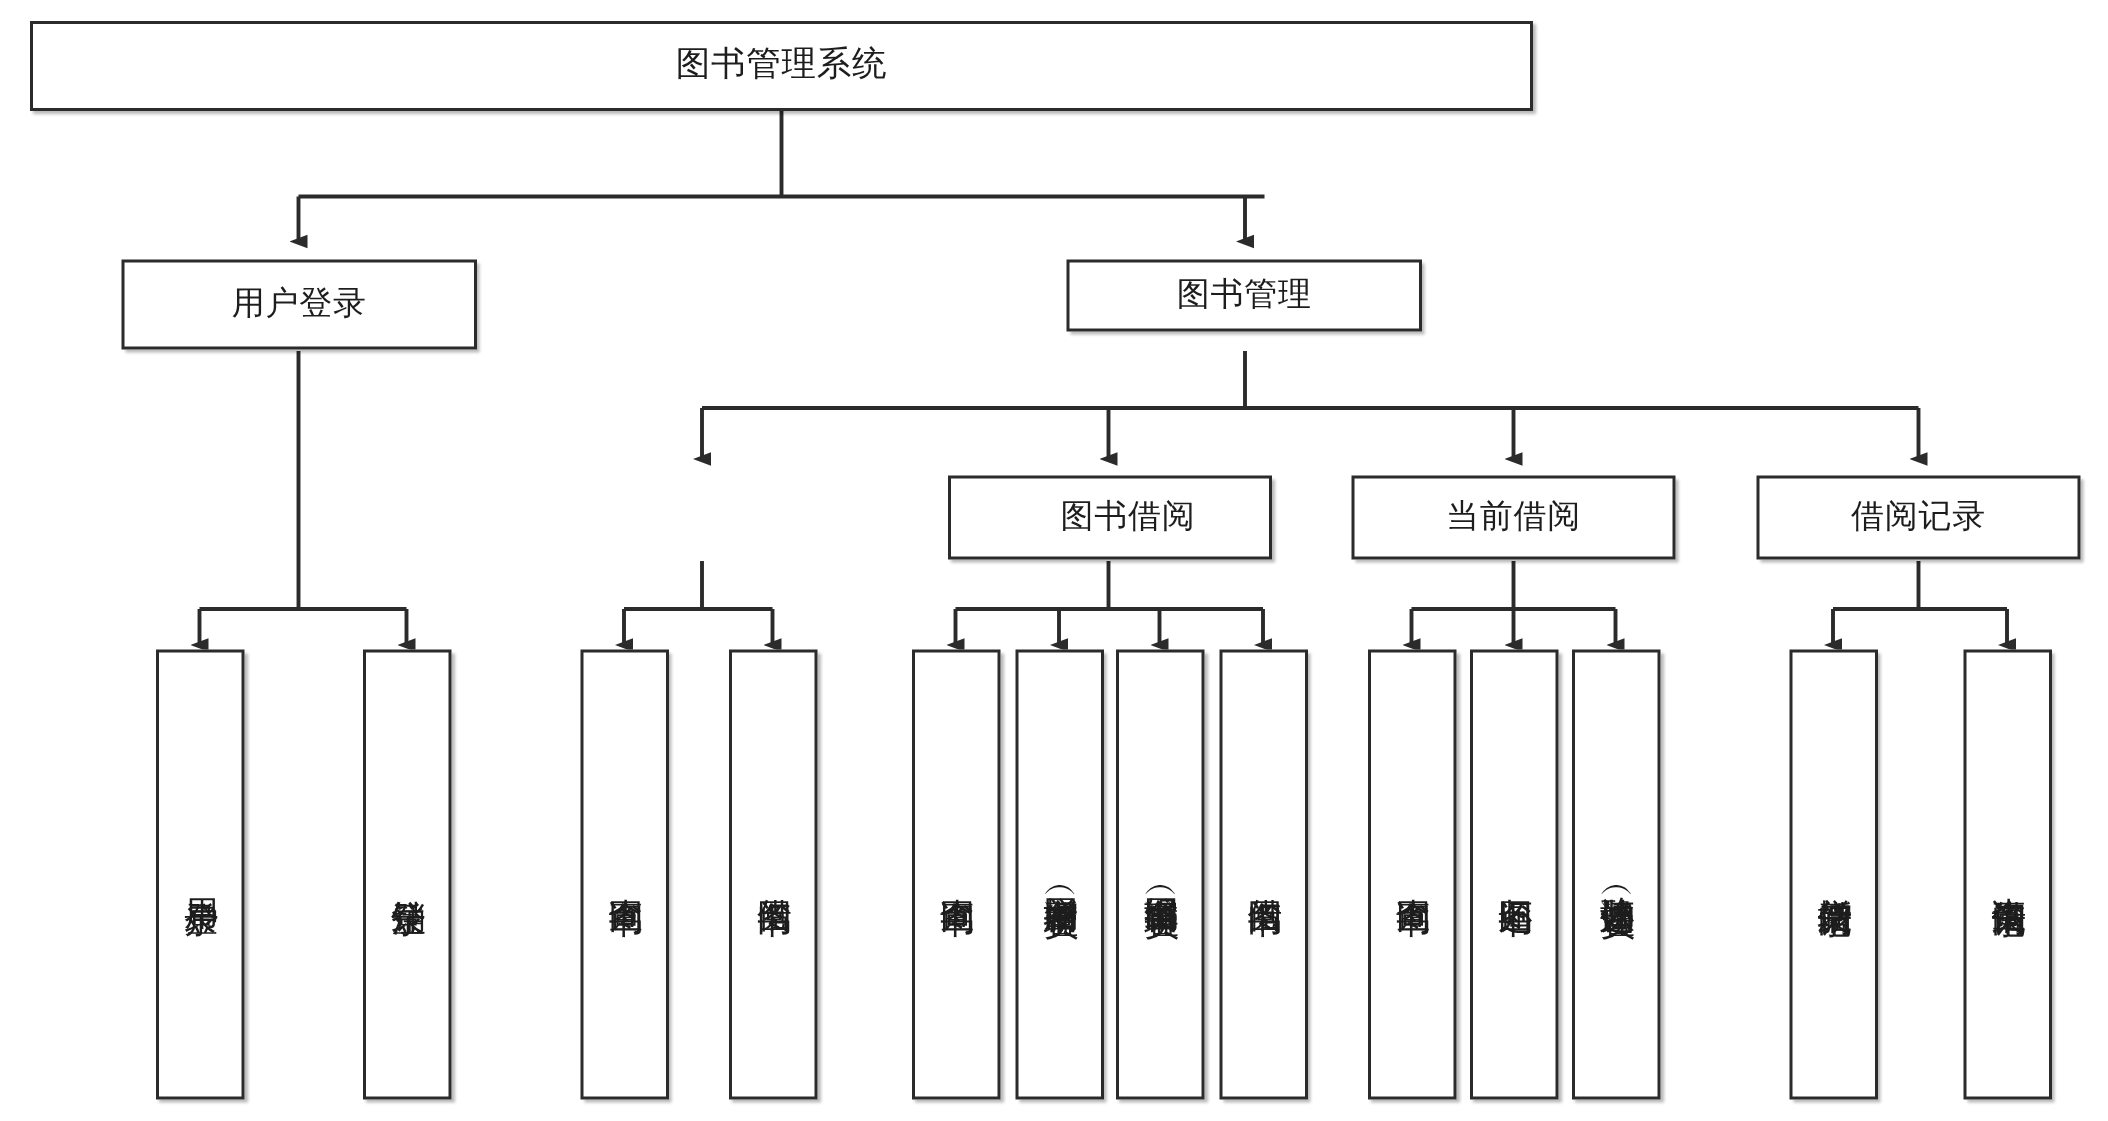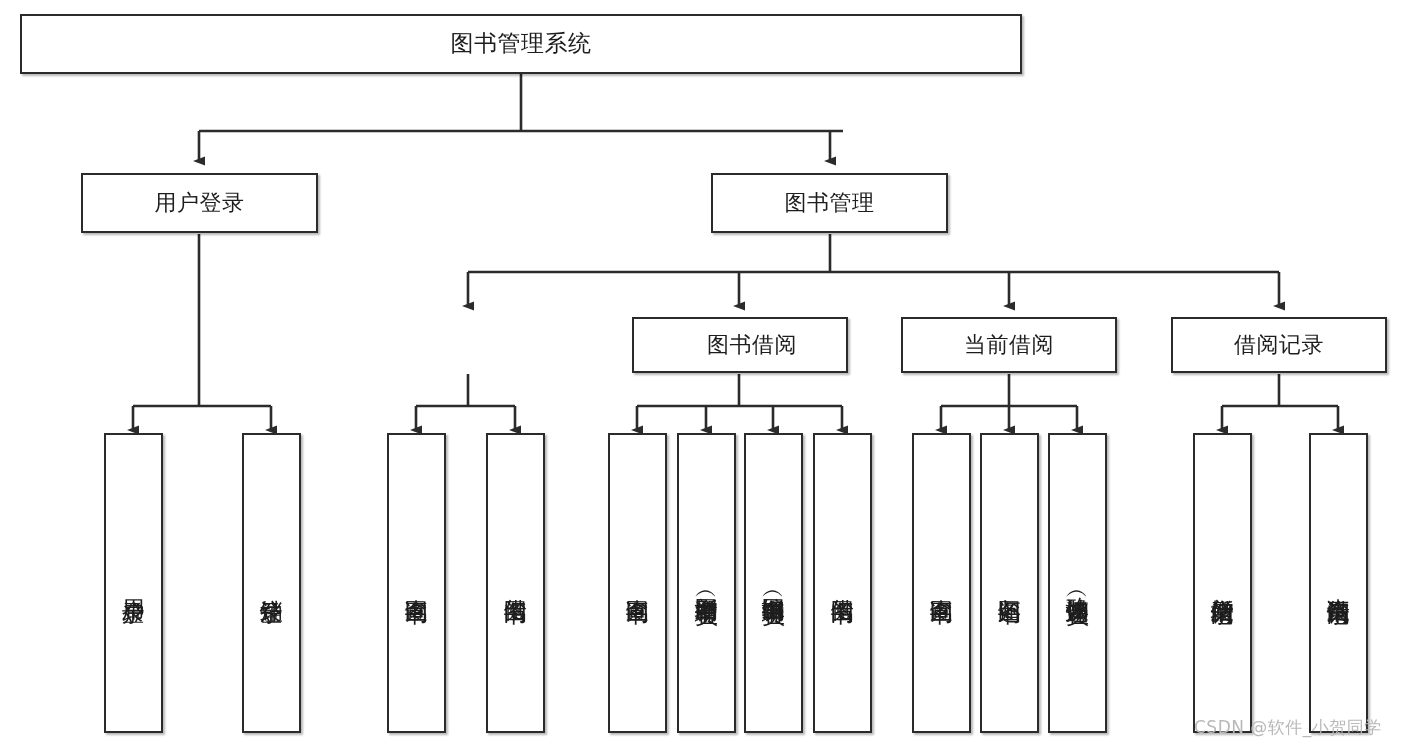--- a/index.html
+++ b/index.html
@@ -125,21 +125,21 @@
     </g>
   </svg>
 
   <div class="node root" style="left:20px; top:14px; width:1002px; height:60px;">
     <span class="label">图书管理系统</span>
   </div>
 
   <div class="node" style="left:81px; top:173px; width:237px; height:60px;">
     <span class="label">用户登录</span>
   </div>
-  <div class="node" style="left:711px; top:173px; width:237px; height:60px;">
+  <div class="node" style="left:711px; top:173px; width:237px; height:48px;">
     <span class="label">图书管理</span>
   </div>
 
   <div class="node" style="left:632px; top:317px; width:216px; height:56px;padding-left:24px;">
     <span class="label">图书借阅</span>
   </div>
   <div class="node" style="left:1171px; top:317px; width:216px; height:56px;">
     <span class="label">借阅记录</span>
   </div>
   <div class="node" style="left:901px; top:317px; width:216px; height:56px;">
@@ -183,15 +183,14 @@
     <span class="label">确认归还（管理员）</span>
   </div>
 
   <div class="node leaf" style="left:1193px; top:433px; width:59px; height:300px;">
     <span class="label">新增借阅记录</span>
   </div>
   <div class="node leaf" style="left:1309px; top:433px; width:59px; height:300px;">
     <span class="label">查询借阅记录</span>
   </div>
 
-  <div class="watermark" style="left:1194px; top:716px;">CSDN @软件_小贺同学</div>
 
 </div>
 
 </body></html>

